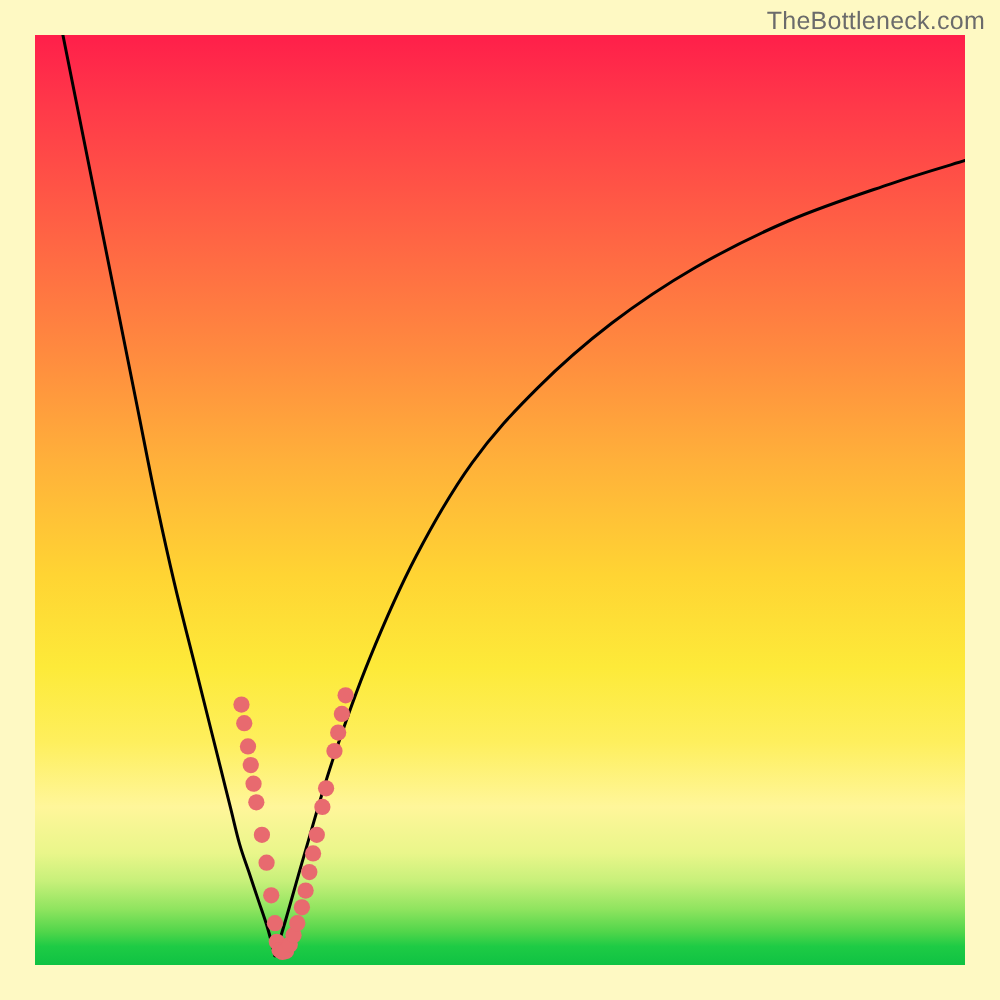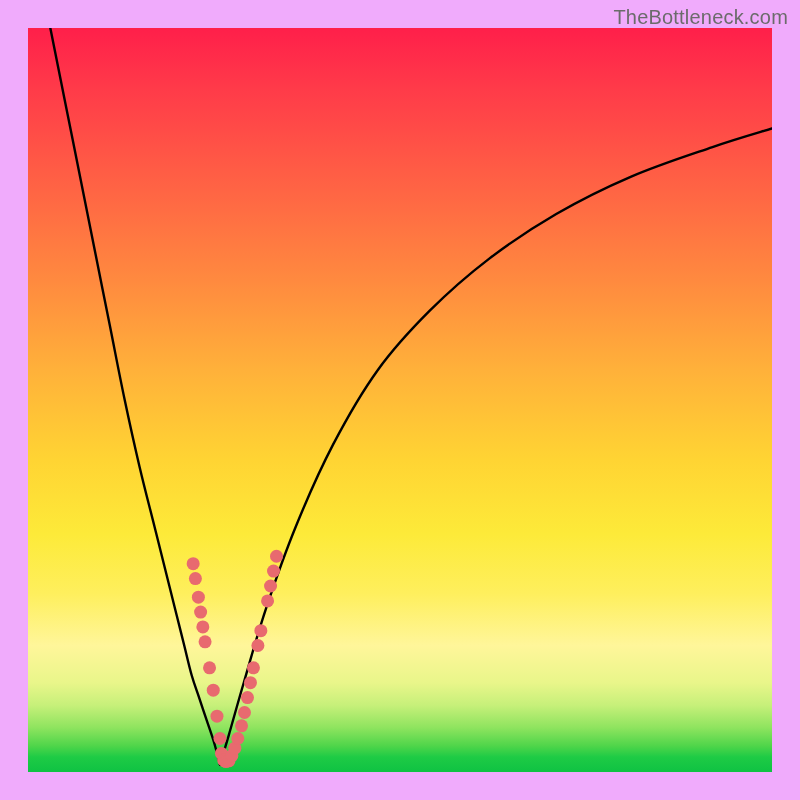--- a/index.html
+++ b/index.html
@@ -7,21 +7,21 @@
     padding: 0;
     width: 800px;
     height: 800px;
     overflow: hidden;
     background: #000;
     font-family: Arial, Helvetica, sans-serif;
   }
   .frame {
     position: absolute;
     inset: 0;
-    background: #f0abfc;
+    background: #fef9c3;
     padding-left: 32px;
   }
   .plot {
     position: absolute;
     left: 28px;
     top: 28px;
     width: 744px;
     height: 744px;
     overflow: hidden;
   }

